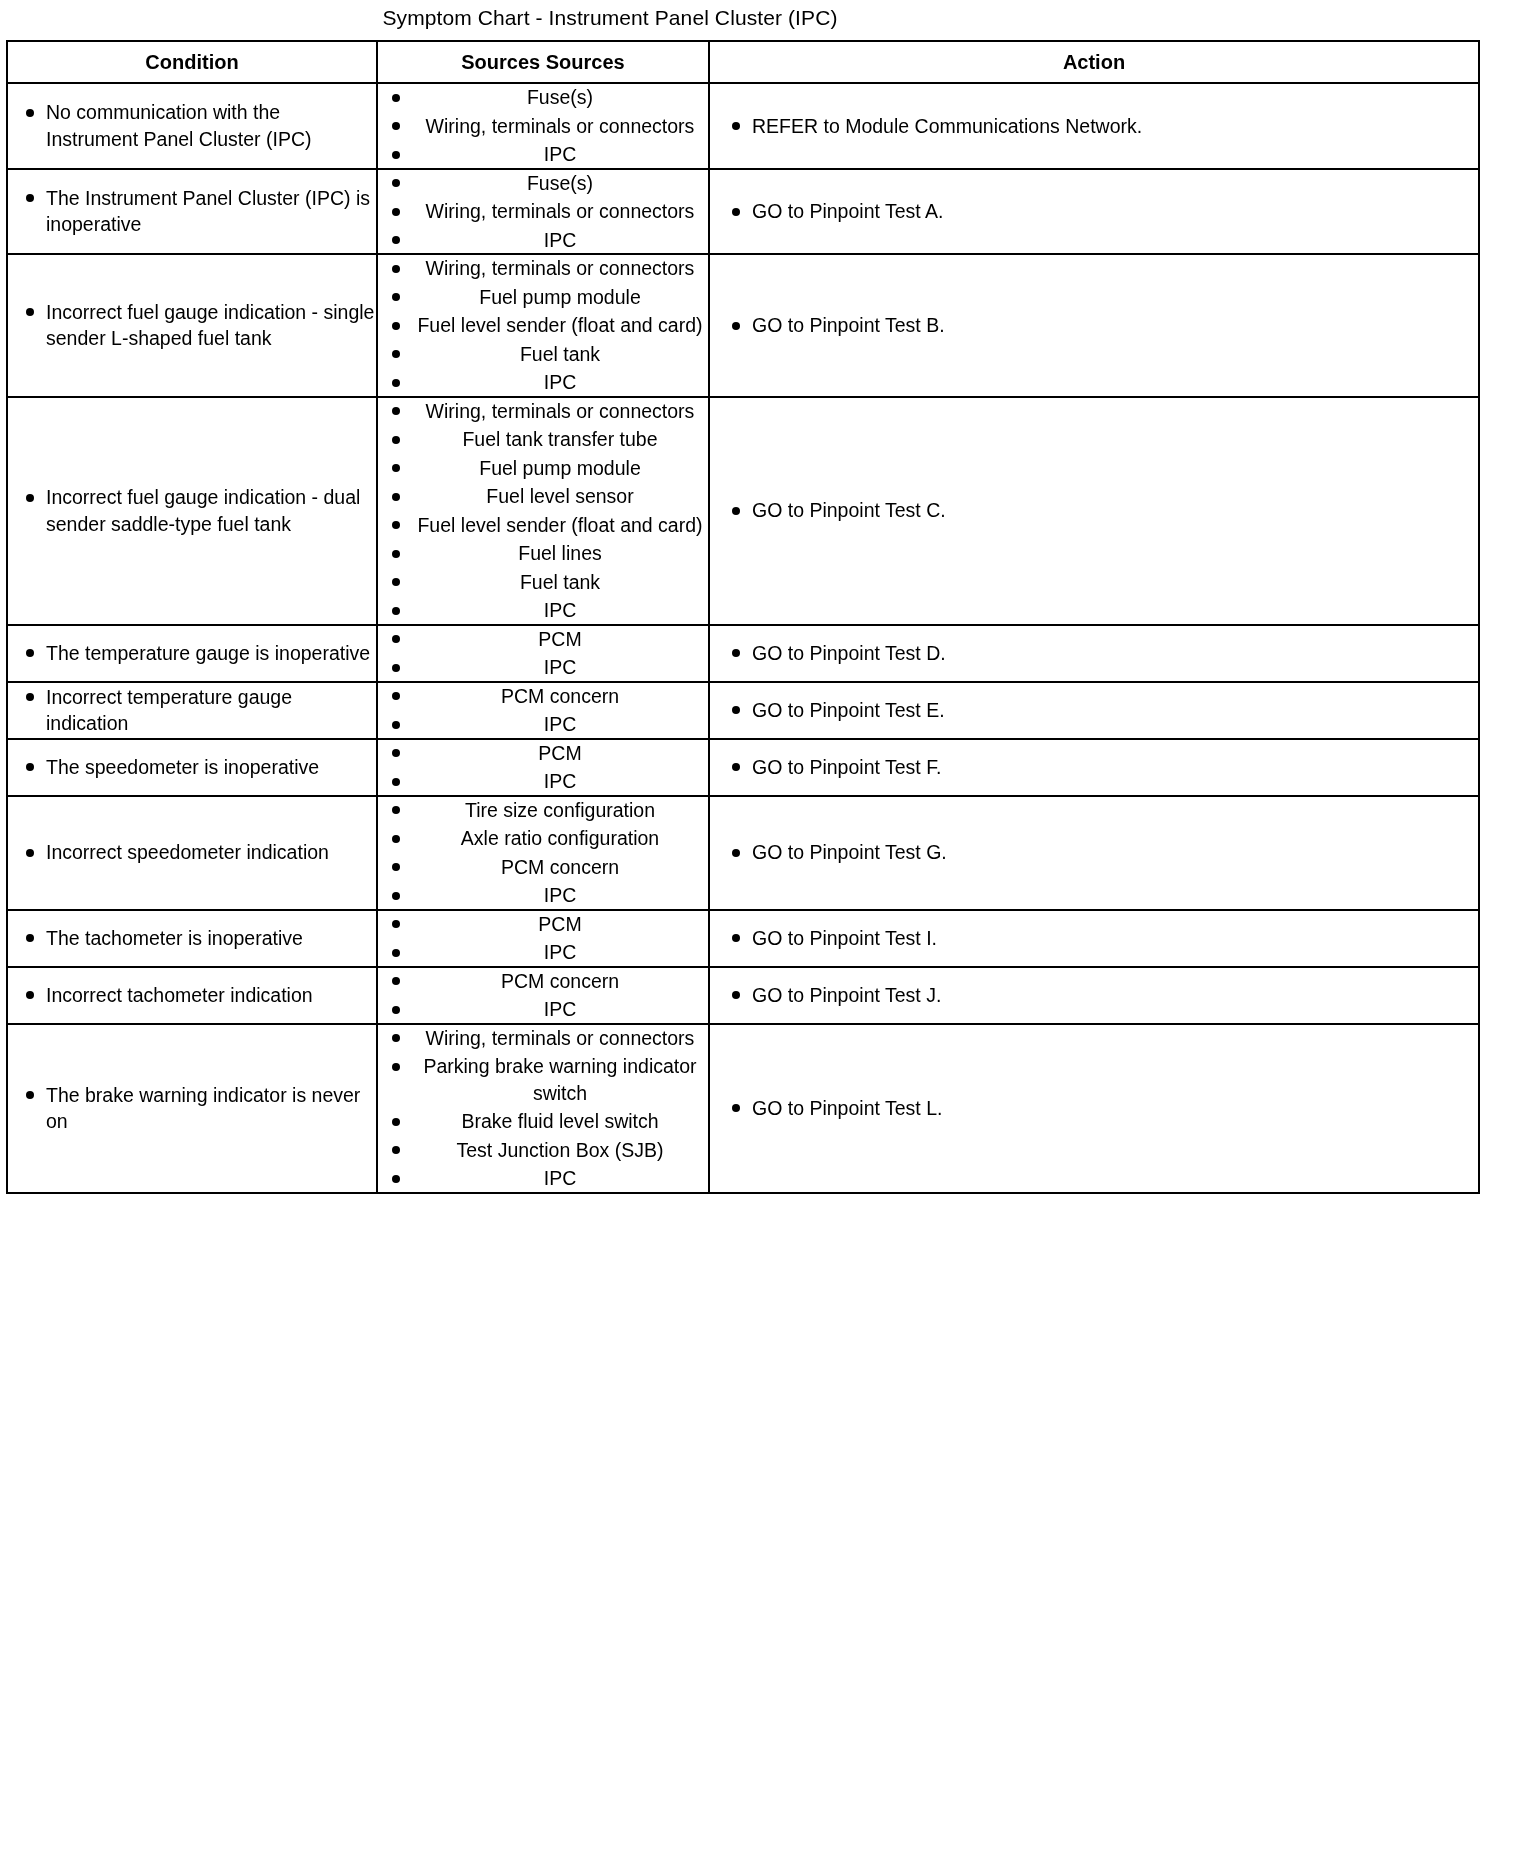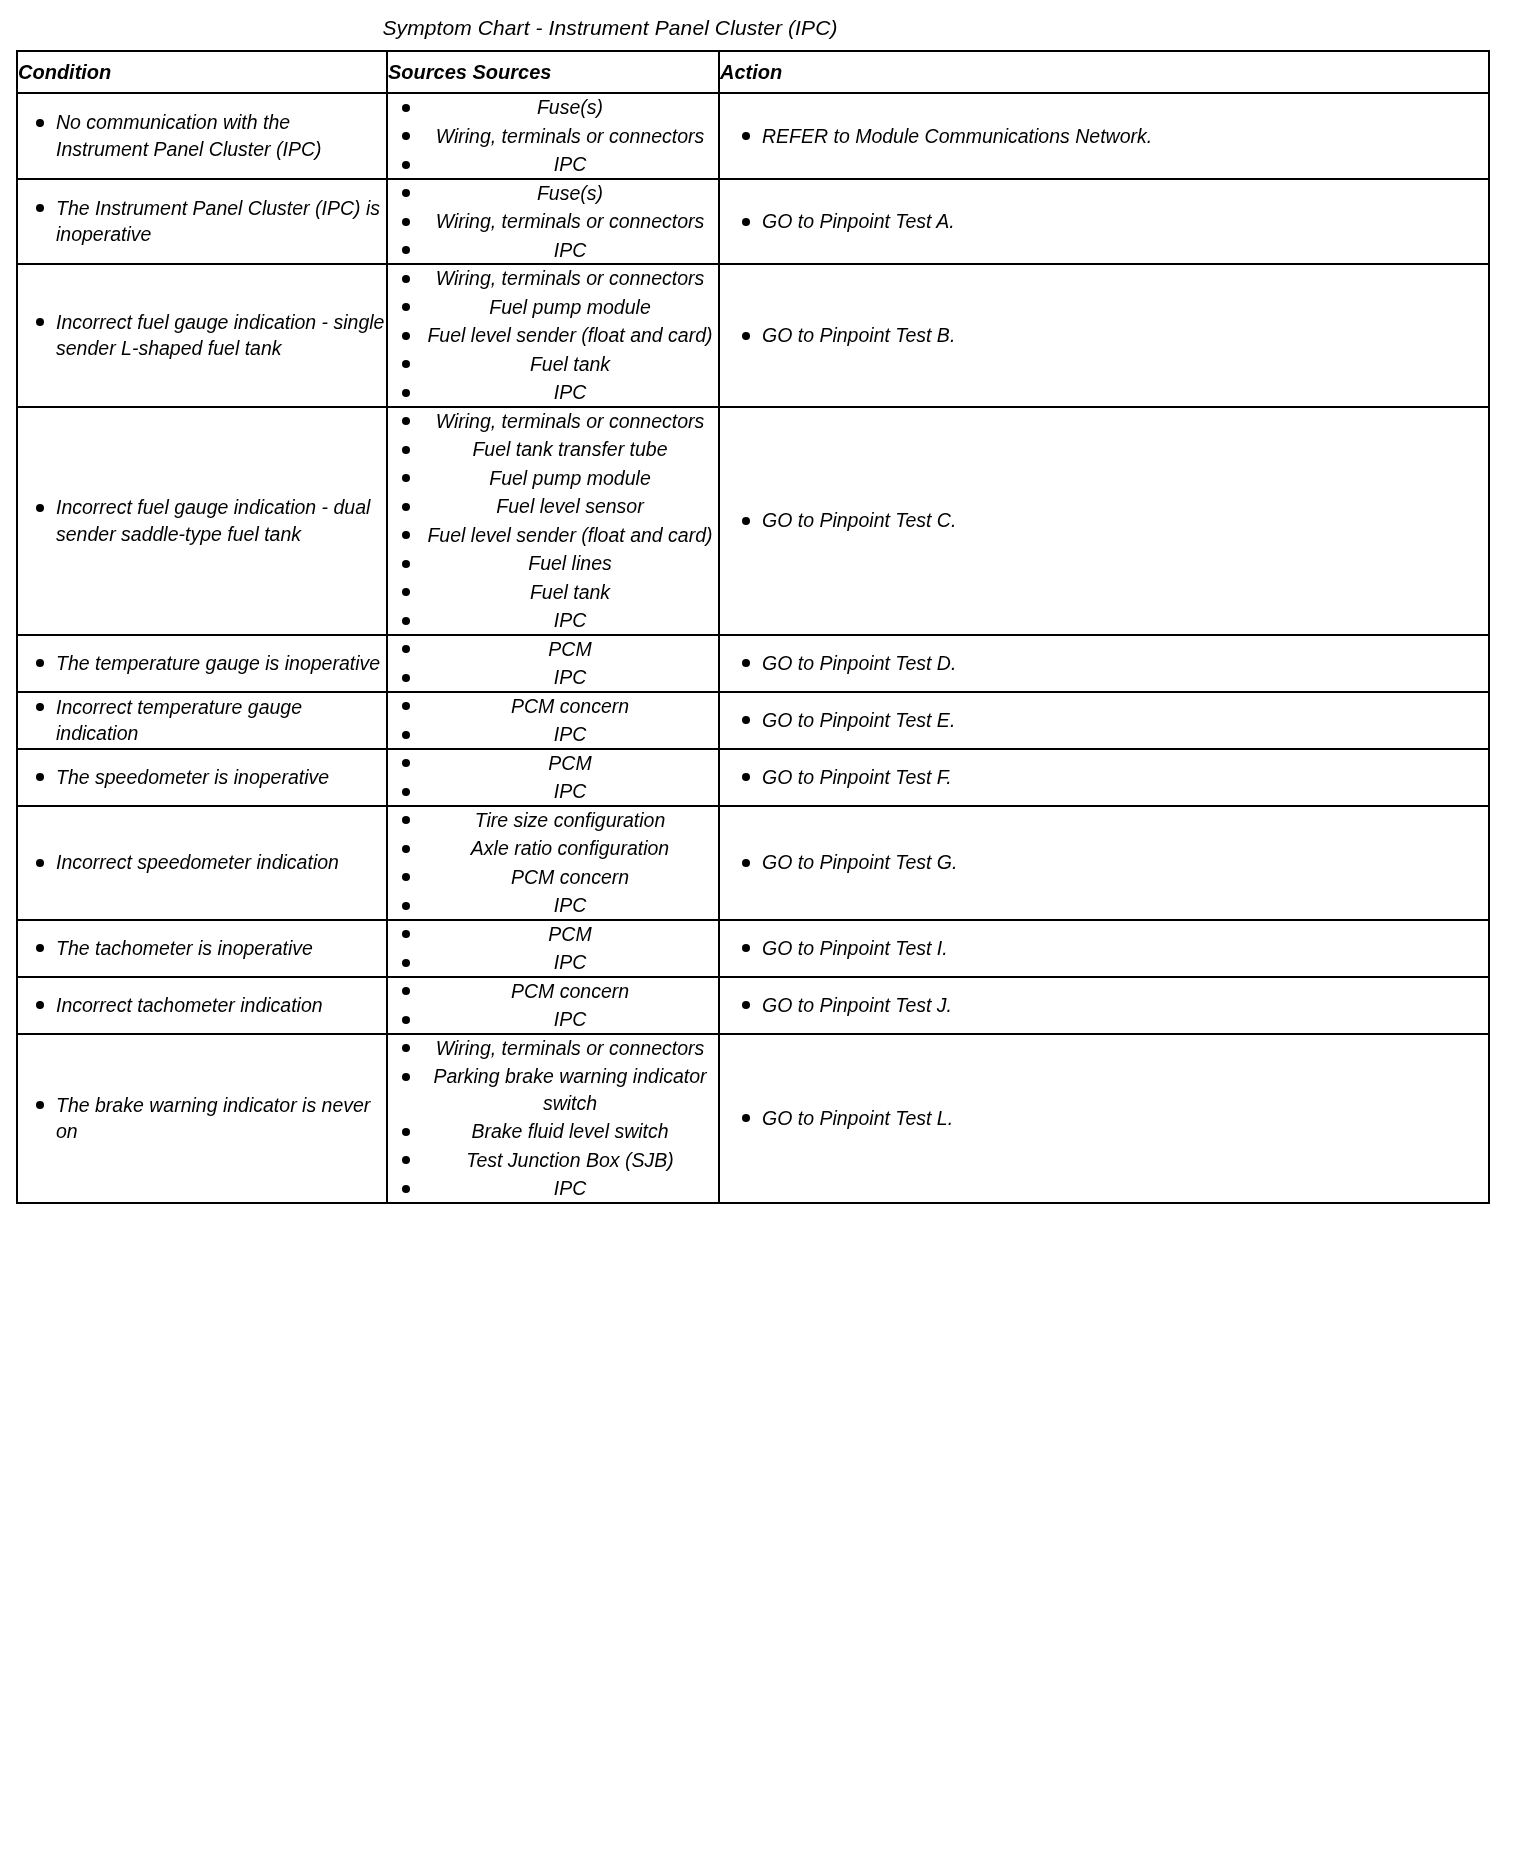--- a/index.html
+++ b/index.html
@@ -12,22 +12,21 @@
     height: 1862px;
     font-family: "Liberation Sans", sans-serif;
     color: #000000;
     -webkit-font-smoothing: antialiased;
   }
   .page {
     position: relative;
     width: 1220px;
     height: 1862px;
     box-sizing: border-box;
-    padding: 10px;
-    font-style: italic;
+    padding: 0;
   }
   .chart-title {
     text-align: center;
     font-size: 21px;
     font-weight: normal;
     padding-top: 6px;
     padding-bottom: 10px;
     letter-spacing: 0.1px;
   }
   table.symptom-table {
@@ -36,21 +35,21 @@
     margin-left: 6px;
     table-layout: fixed;
   }
   table.symptom-table td,
   table.symptom-table th {
     border: 2px solid #000000;
     vertical-align: middle;
     padding: 0;
   }
   th.hdr {
-    text-align: left;
+    text-align: center;
     font-size: 20px;
     font-weight: bold;
     height: 40px;
     padding: 4px 0 6px 0;
     margin-top: 48px;
   }
   col.c-condition { width: 370px; }
   col.c-sources   { width: 332px; }
   col.c-action    { width: 770px; }
 

